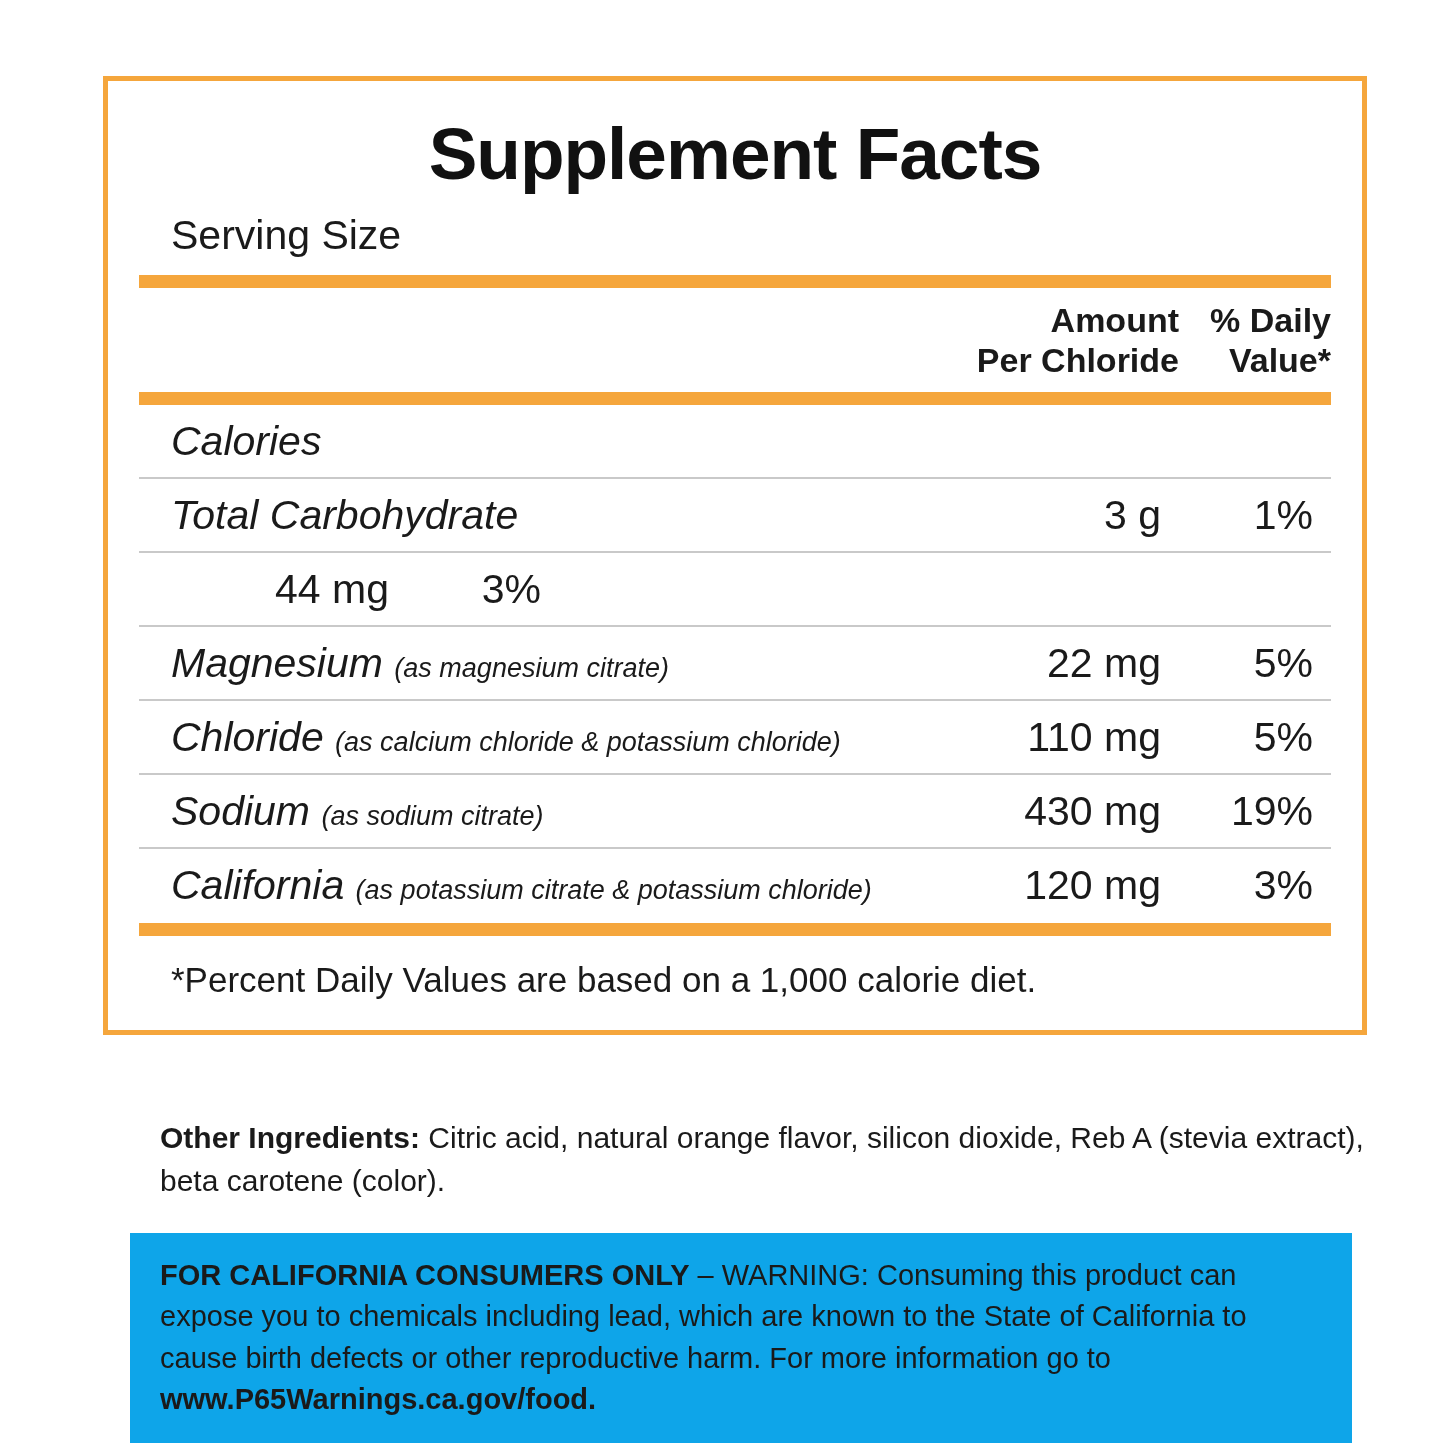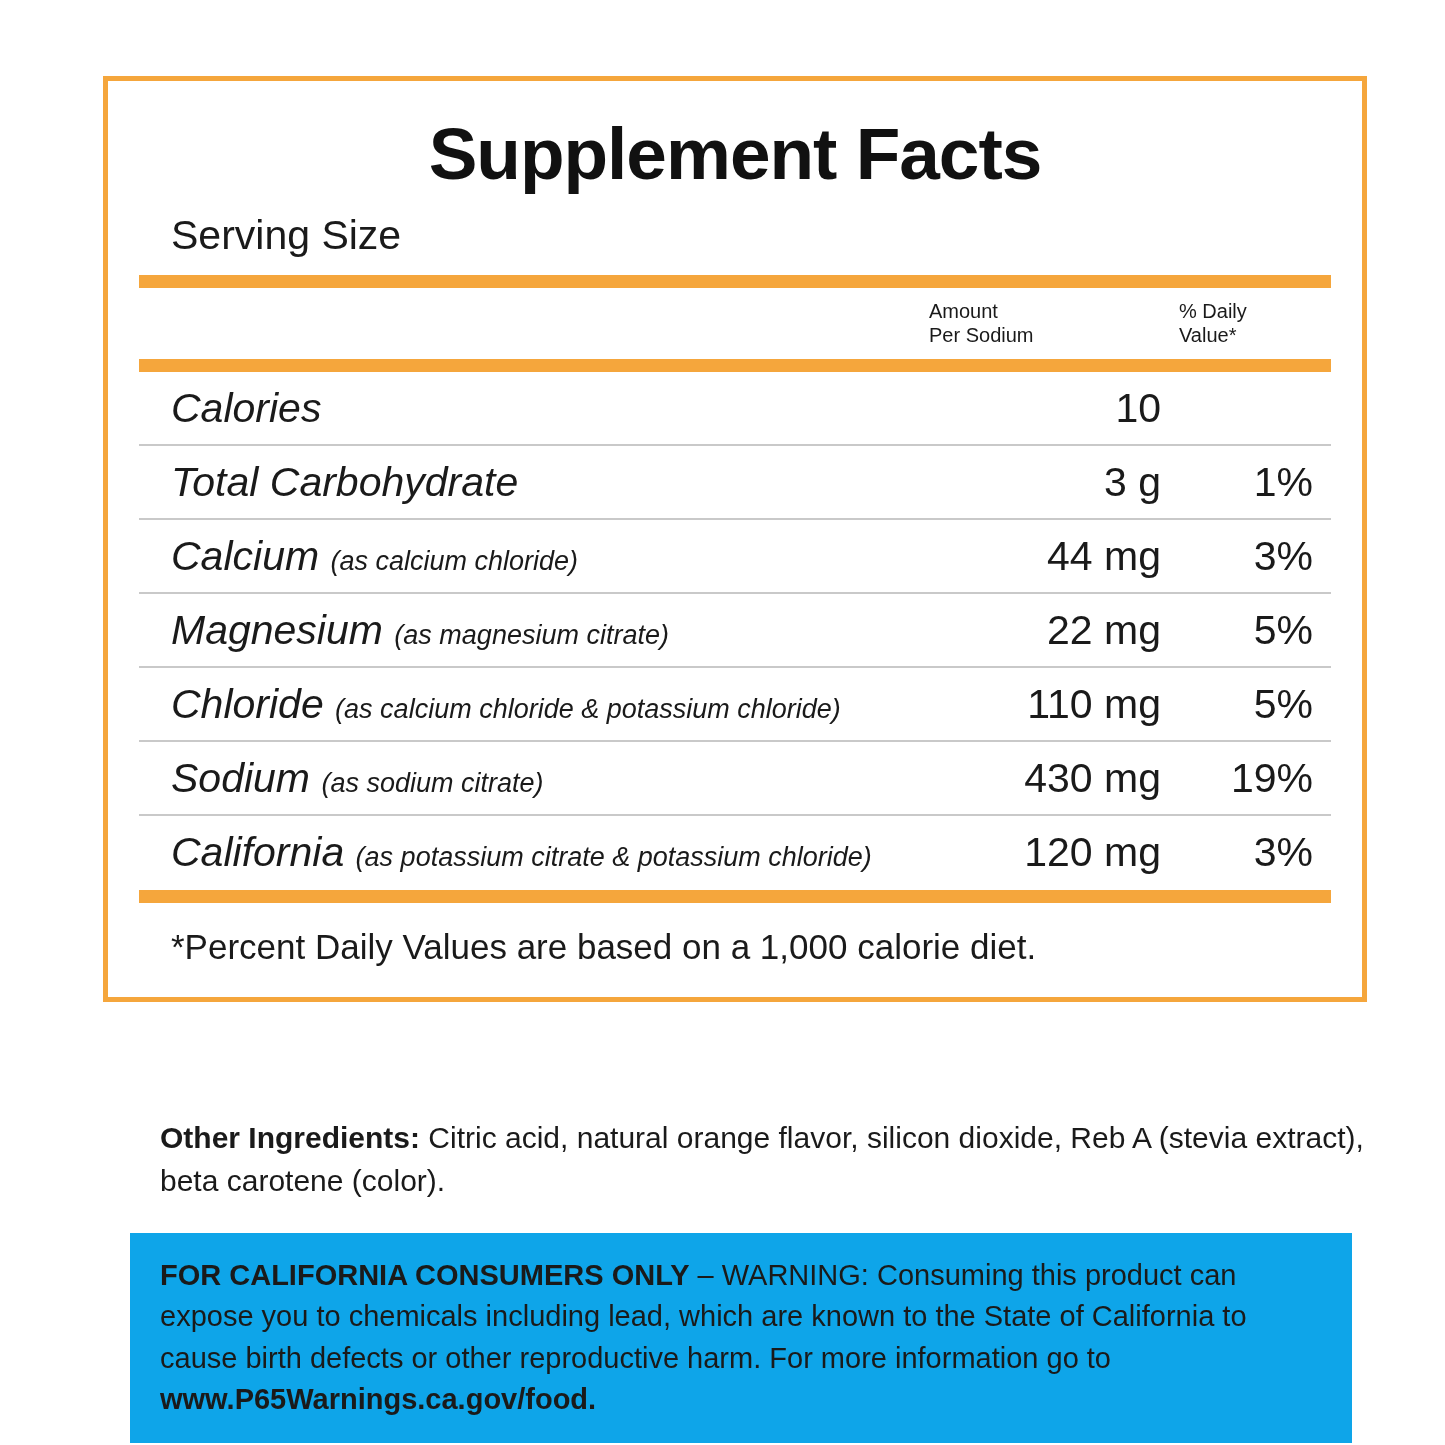--- a/index.html
+++ b/index.html
@@ -61,22 +61,23 @@
     background: #c9c9c9;
   }
 
   .head-row {
     display: flex;
     justify-content: flex-end;
     align-items: flex-end;
     padding: 12px 0 10px 0;
   }
   .head-cell {
-    font-size: 20px;
-    font-weight: normal;
+    text-align: right;
+    font-size: 34px;
+    font-weight: bold;
     line-height: 1.18;
   }
   .head-amount { width: 250px; }
   .head-dv { width: 152px; }
 
   .rows { }
   .nut-row {
     display: flex;
     align-items: baseline;
     padding: 13px 0 12px 0;
@@ -145,48 +146,46 @@
 
     <div class="serving-row">
       <span>Serving Size</span>
     </div>
 
     <div class="rule-thick"></div>
 
     <div class="head-row">
       <div class="head-cell head-amount">
         <div>Amount</div>
-        <div>Per Sodium</div>
+        <div>Per Chloride</div>
       </div>
       <div class="head-cell head-dv">
         <div>% Daily</div>
         <div>Value*</div>
       </div>
     </div>
 
     <div class="rule-thick"></div>
 
     <div class="rows">
 
       <div class="nut-row">
         <div class="nut-name"><span>Calories</span> <span class="sub"></span></div>
-        <div class="nut-amount">10</div>
         <div class="nut-dv"></div>
       </div>
       <div class="rule-thin"></div>
 
       <div class="nut-row">
         <div class="nut-name"><span>Total Carbohydrate</span> <span class="sub"></span></div>
         <div class="nut-amount">3 g</div>
         <div class="nut-dv">1%</div>
       </div>
       <div class="rule-thin"></div>
 
       <div class="nut-row">
-        <div class="nut-name"><span>Calcium</span> <span class="sub">(as calcium chloride)</span></div>
         <div class="nut-amount">44 mg</div>
         <div class="nut-dv">3%</div>
       </div>
       <div class="rule-thin"></div>
 
       <div class="nut-row">
         <div class="nut-name"><span>Magnesium</span> <span class="sub">(as magnesium citrate)</span></div>
         <div class="nut-amount">22 mg</div>
         <div class="nut-dv">5%</div>
       </div>

